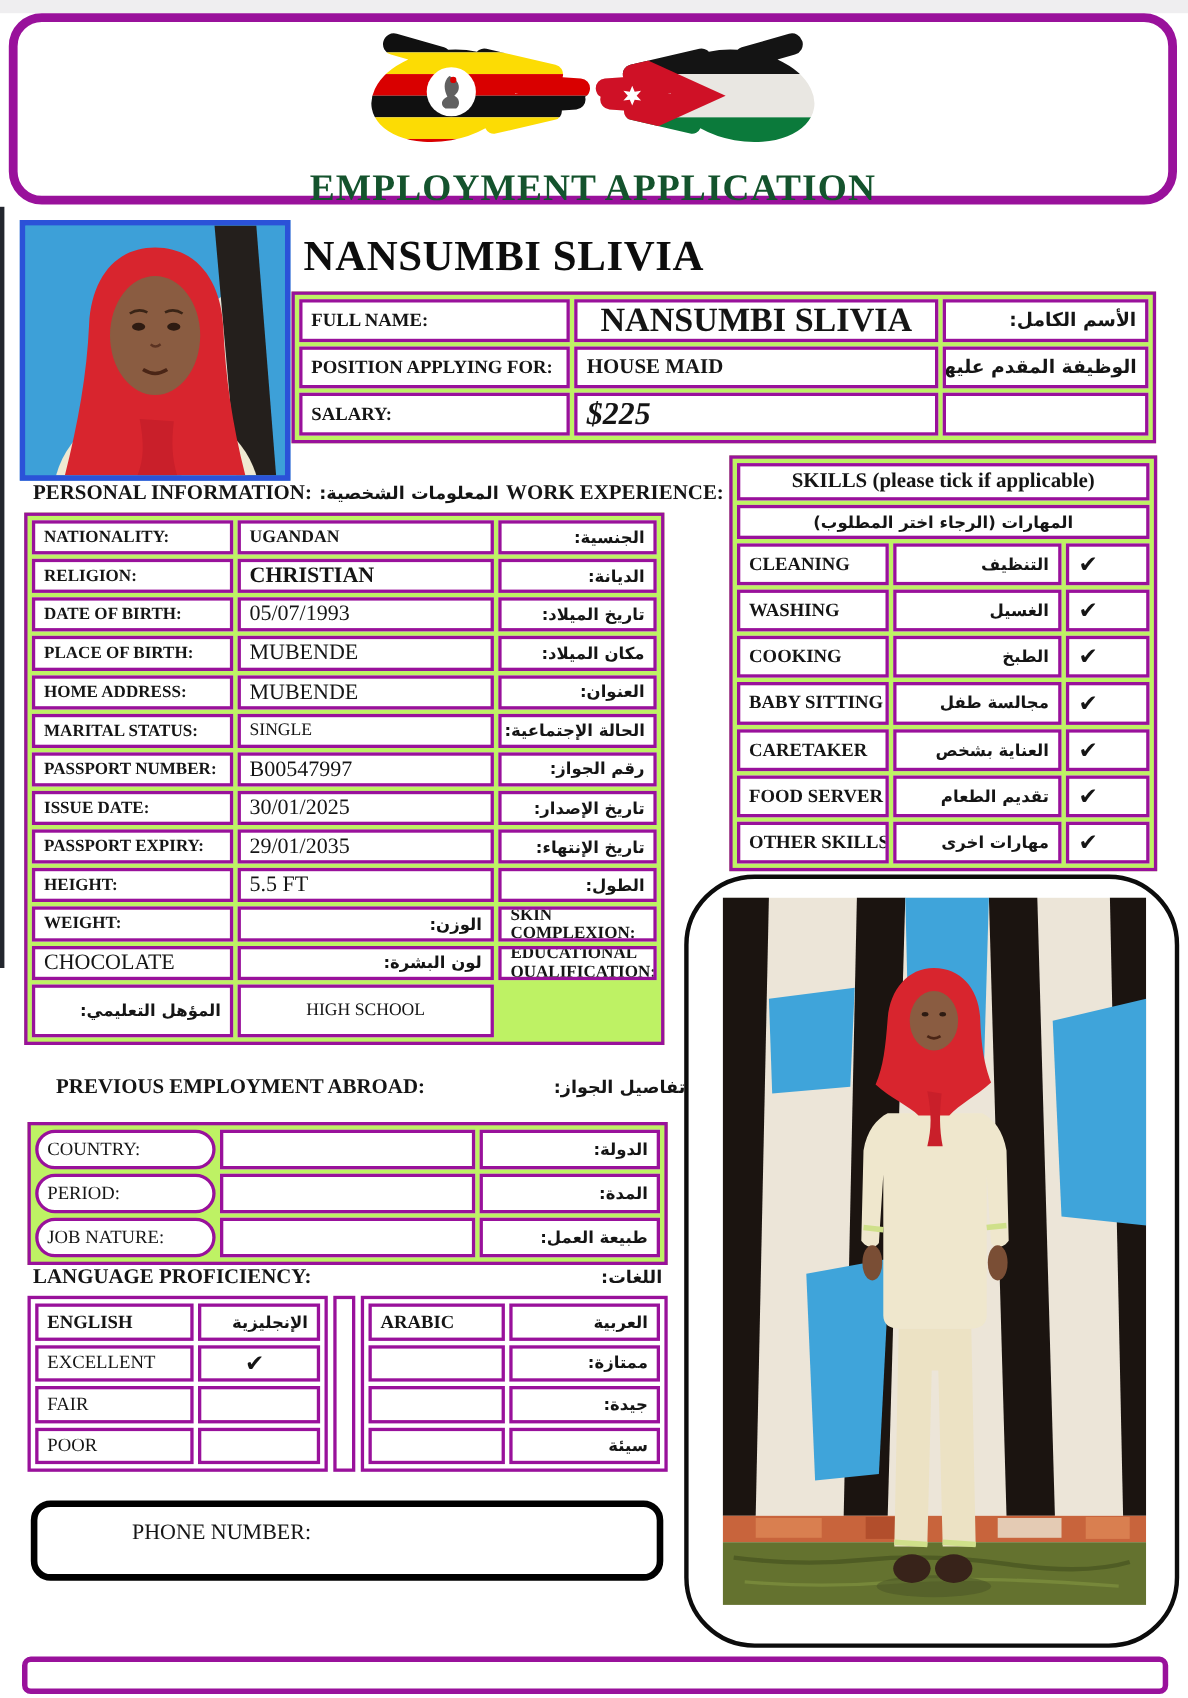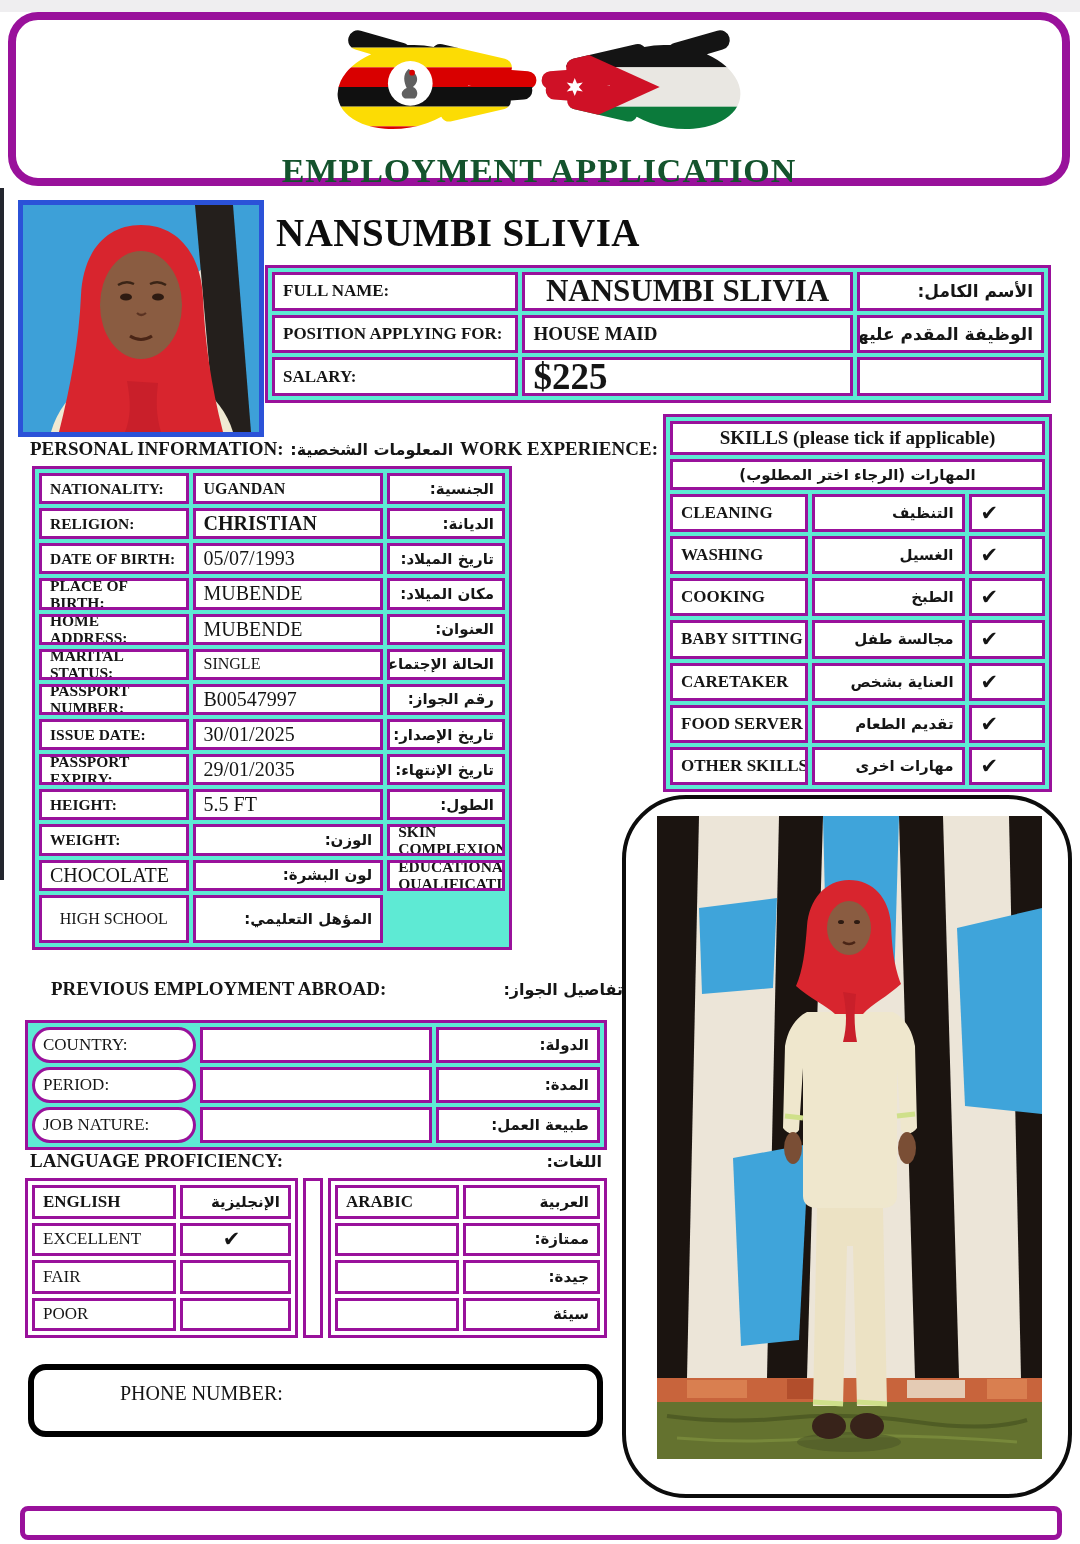--- a/index.html
+++ b/index.html
@@ -32,51 +32,51 @@
   }
   .passport-photo svg { display:block; width:100%; height:100%; }
 
   .name-heading {
     position:absolute; left:276px; top:210px; width:740px;
     font-size:39px; font-weight:bold; letter-spacing:0.5px; color:#0d0d0d;
   }
 
   
   .ptable {
-    position:absolute; background:#5eead4; border:3px solid #99119b; padding:4px;
+    position:absolute; background:#bef264; border:3px solid #99119b; padding:4px;
     display:grid; gap:4px;
   }
   .cell {
     border:3px solid #99119b; background:#fff; display:flex; align-items:center;
     padding:1px 8px; overflow:hidden; white-space:nowrap;
   }
   .lbl { font-weight:bold; font-size:16px; }
   .val { font-size:20px; }
   .ar  { direction:rtl; justify-content:flex-start; font-family:"DejaVu Sans", sans-serif;
          font-weight:bold; font-size:15px; }
   .center { justify-content:center; }
   .tick { font-family:"DejaVu Sans", sans-serif; font-weight:bold; font-size:21px; padding-left:9px; }
 
   
   .name-table { left:265px; top:265px; width:786px; height:138px;
     grid-template-columns:1fr 1.34fr 0.76fr; grid-auto-rows:1fr; }
   .name-table .lbl { font-size:17px; }
   .v-xl { font-size:31px; font-weight:bold; justify-content:center; }
   .v-l  { font-size:19px; font-weight:bold; }
-  .v-money { font-size:37px; font-weight:bold; }
+  .v-money { font-size:29px; font-weight:bold;font-style:italic; }
   .name-table .ar { font-size:17px; }
 
   
   .sect-row { position:absolute; display:flex; align-items:baseline; }
   .sect-en { font-size:19px; font-weight:bold; }
   .sect-ar { font-family:"DejaVu Sans", sans-serif; font-weight:bold; font-size:16px; direction:rtl; }
   .row1 { left:30px; top:438px; width:628px; justify-content:space-between; }
 
   
-  .personal-table { left:32px; top:466px; width:480px; height:484px;
+  .personal-table { left:22px; top:466px; width:582px; height:484px;
     grid-template-columns:1.27fr 1.62fr 1fr;
     grid-template-rows:repeat(12, 1fr) 1.55fr; }
   .personal-table .lbl { font-size:15.5px; white-space:normal; line-height:1.1; }
   .bold { font-weight:bold; }
   .sm { font-size:16px; }
 
   
   .skills-table { left:663px; top:414px; width:389px; height:378px;
     grid-template-columns:1.8fr 2fr 1fr;
     grid-template-rows:0.9fr 0.8fr repeat(7, 1fr); }
@@ -254,22 +254,22 @@
     <div class="cell ar">الطول:</div>
 
     <div class="cell lbl">WEIGHT:</div>
     <div class="cell ar">الوزن:</div>
 
     <div class="cell lbl">SKIN COMPLEXION:</div>
     <div class="cell val">CHOCOLATE</div>
     <div class="cell ar">لون البشرة:</div>
 
     <div class="cell lbl">EDUCATIONAL QUALIFICATION:</div>
+    <div class="cell ar">المؤهل التعليمي:</div>
     <div class="cell val sm center">HIGH SCHOOL</div>
-    <div class="cell ar">المؤهل التعليمي:</div>
   </div>
 
   <div class="ptable skills-table">
     <div class="cell span3 skills-title">SKILLS (please tick if applicable)</div>
     <div class="cell span3 skills-title-ar">المهارات (الرجاء اختر المطلوب)</div>
 
     <div class="cell lbl">CLEANING</div>
     <div class="cell ar">التنظيف</div>
     <div class="cell tick">✔</div>
 

